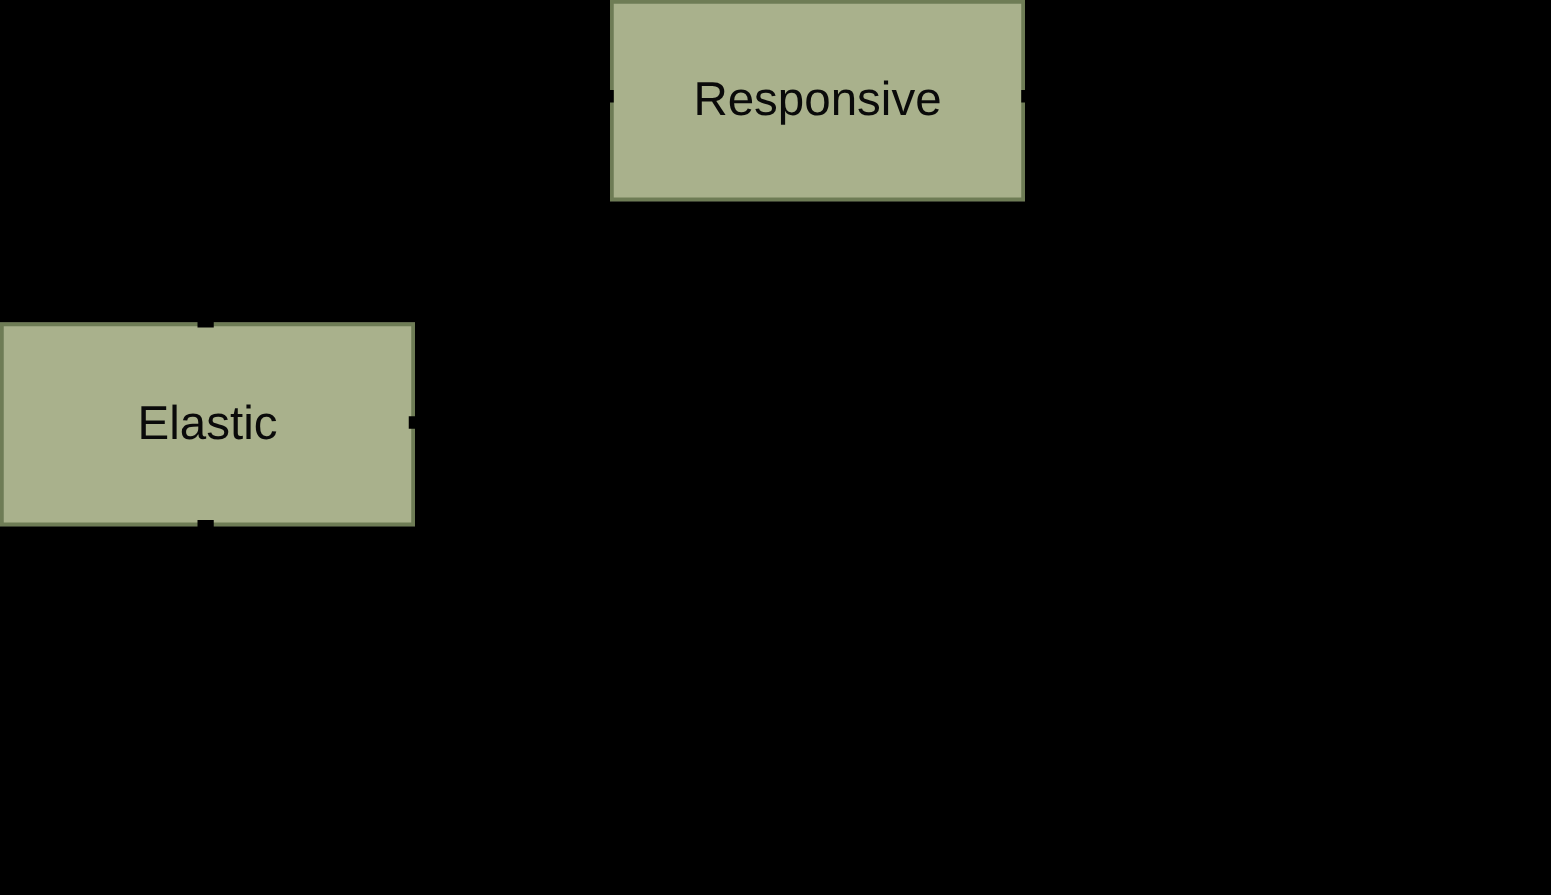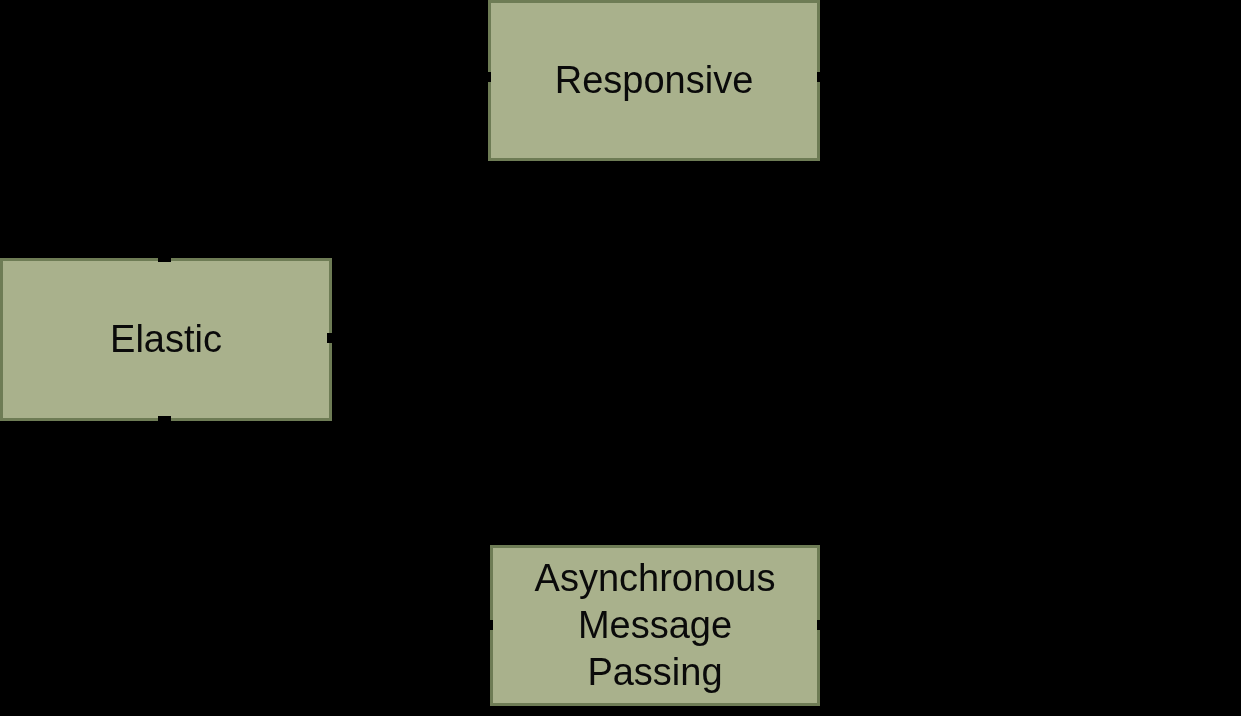--- a/index.html
+++ b/index.html
@@ -77,25 +77,20 @@
 
   <div class="node node-responsive">
     <span class="node-label">Responsive</span>
   </div>
 
   <div class="node node-elastic">
     <span class="node-label">Elastic</span>
   </div>
 
 
-  <div class="node node-async">
-    <span class="node-label">Asynchronous
-Message
-Passing</span>
-  </div>
 
   <div class="tick tick-v tick-responsive-left"></div>
   <div class="tick tick-v tick-responsive-right"></div>
   <div class="tick tick-h tick-elastic-top"></div>
   <div class="tick tick-h tick-elastic-bottom"></div>
   <div class="tick tick-v tick-elastic-right"></div>
   <div class="tick tick-h tick-resilient-top"></div>
   <div class="tick tick-h tick-resilient-bottom"></div>
   <div class="tick tick-v tick-resilient-left"></div>
   <div class="tick tick-v tick-async-left"></div>

